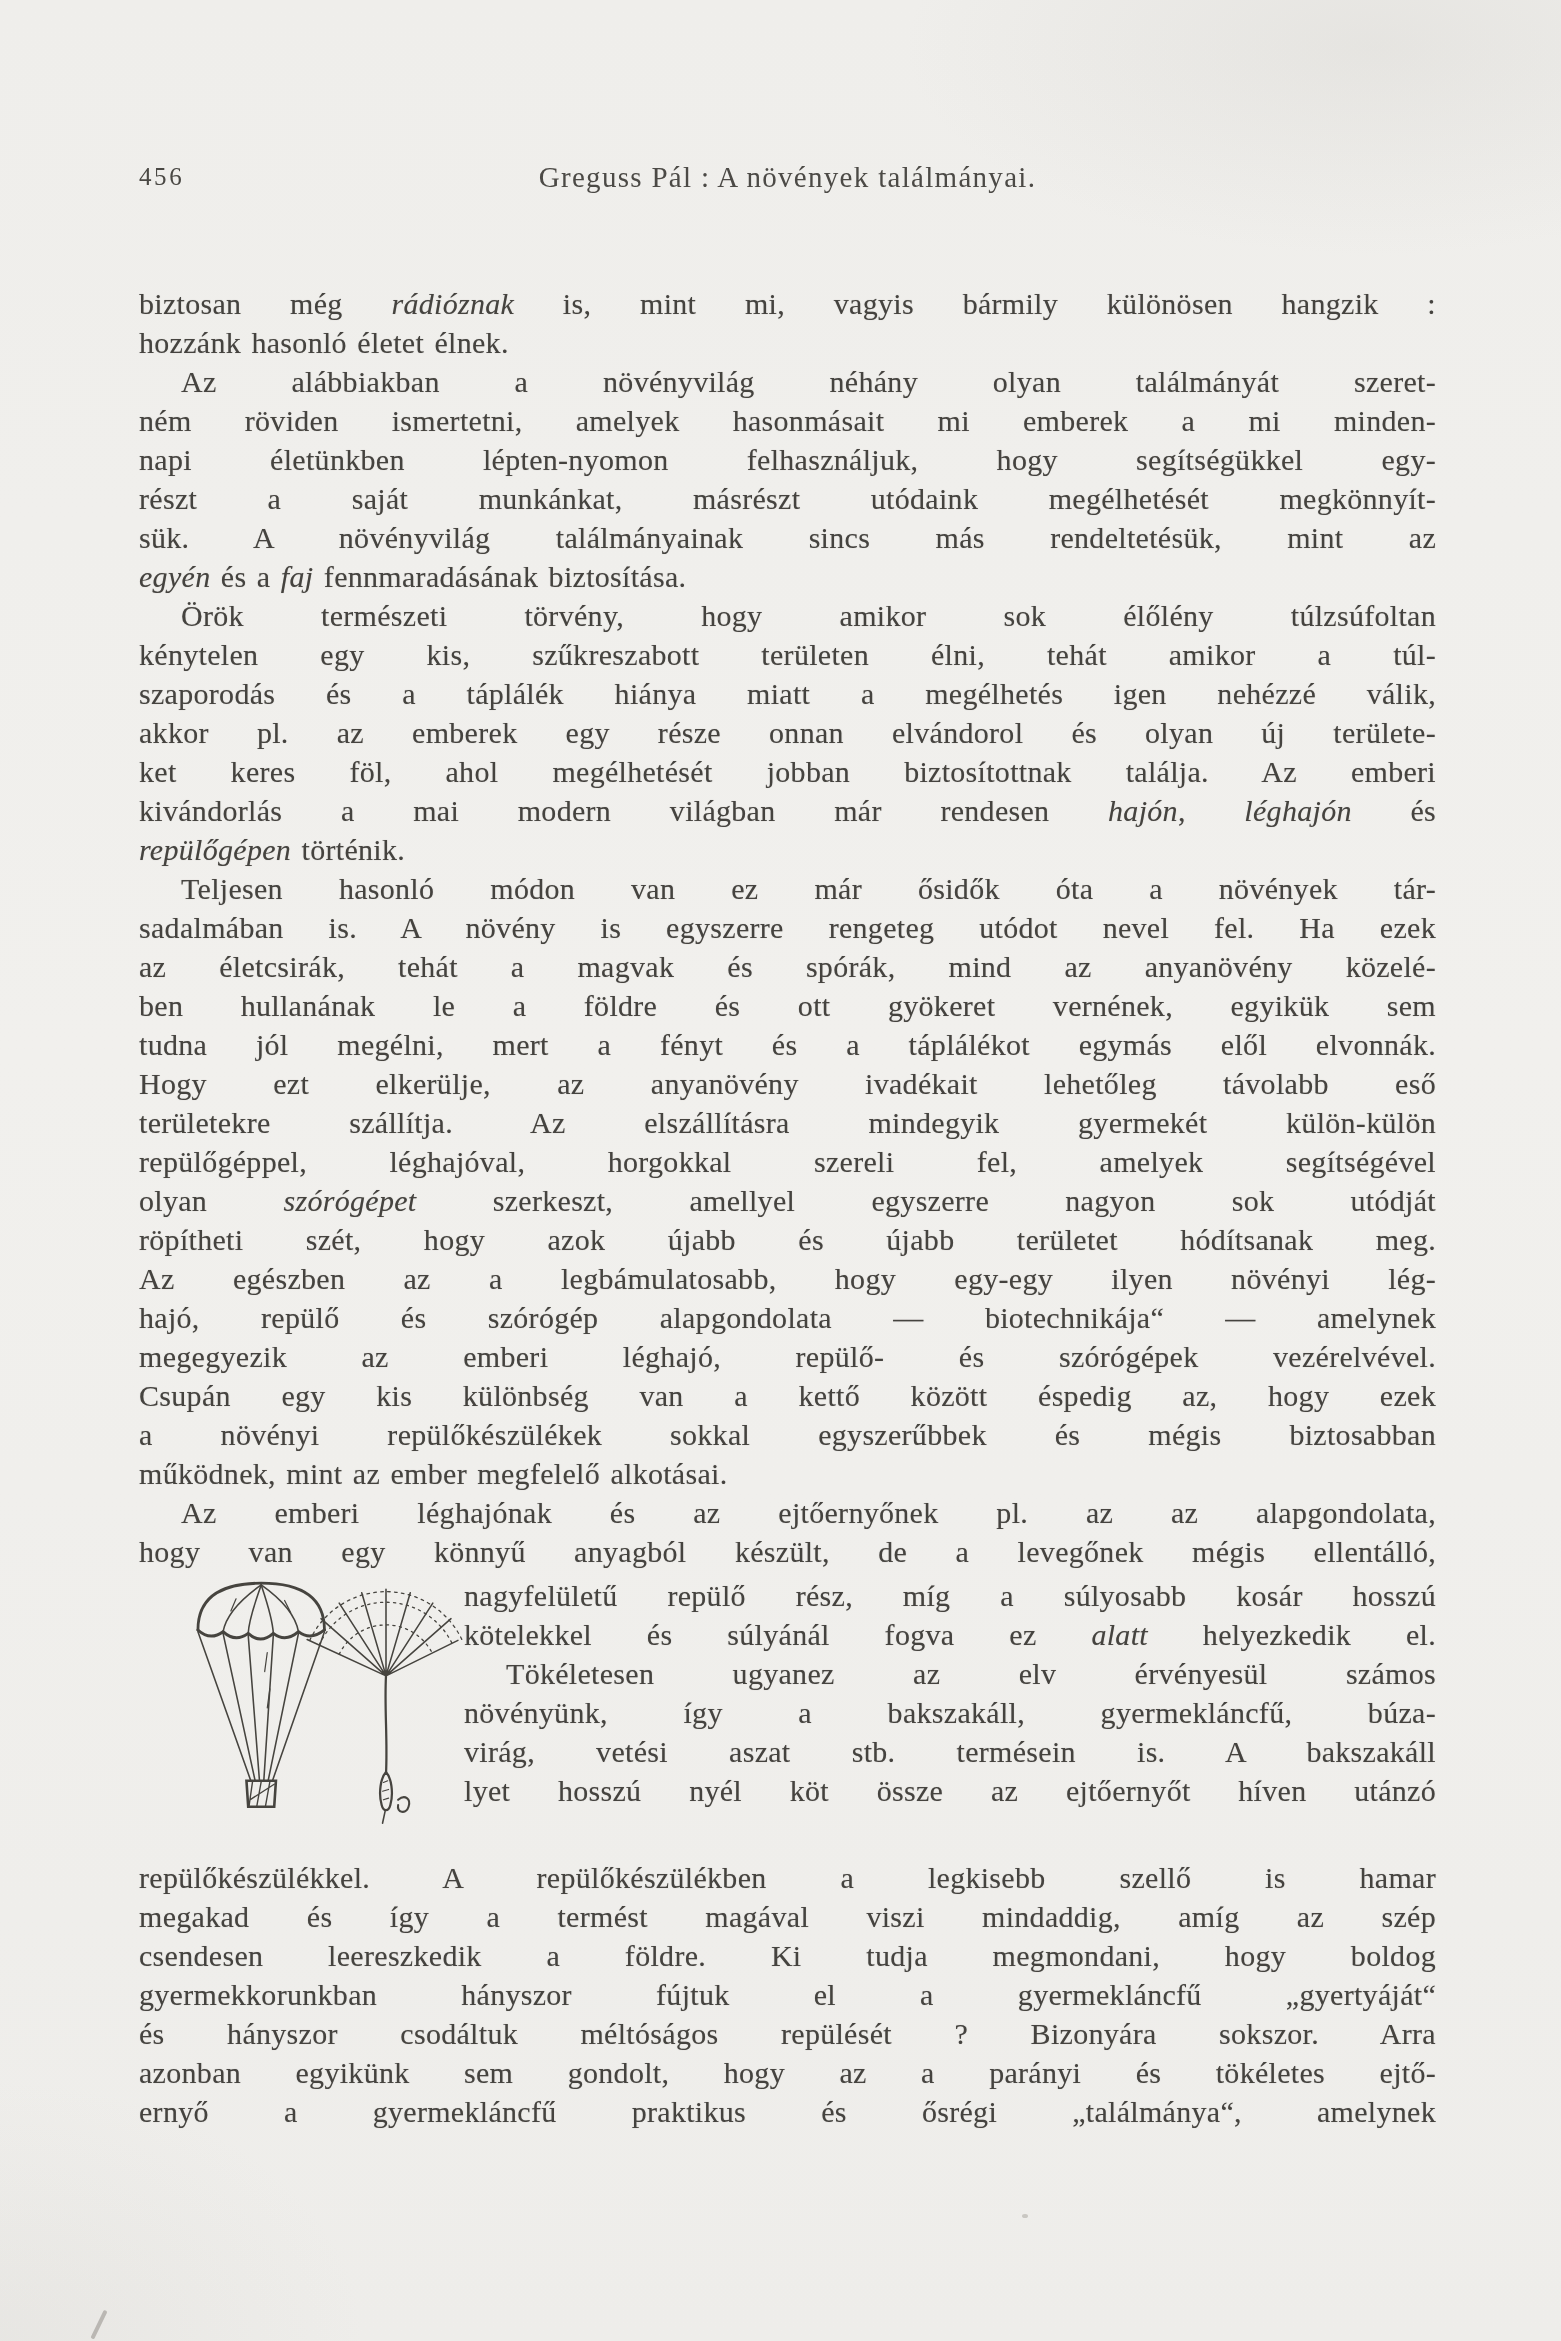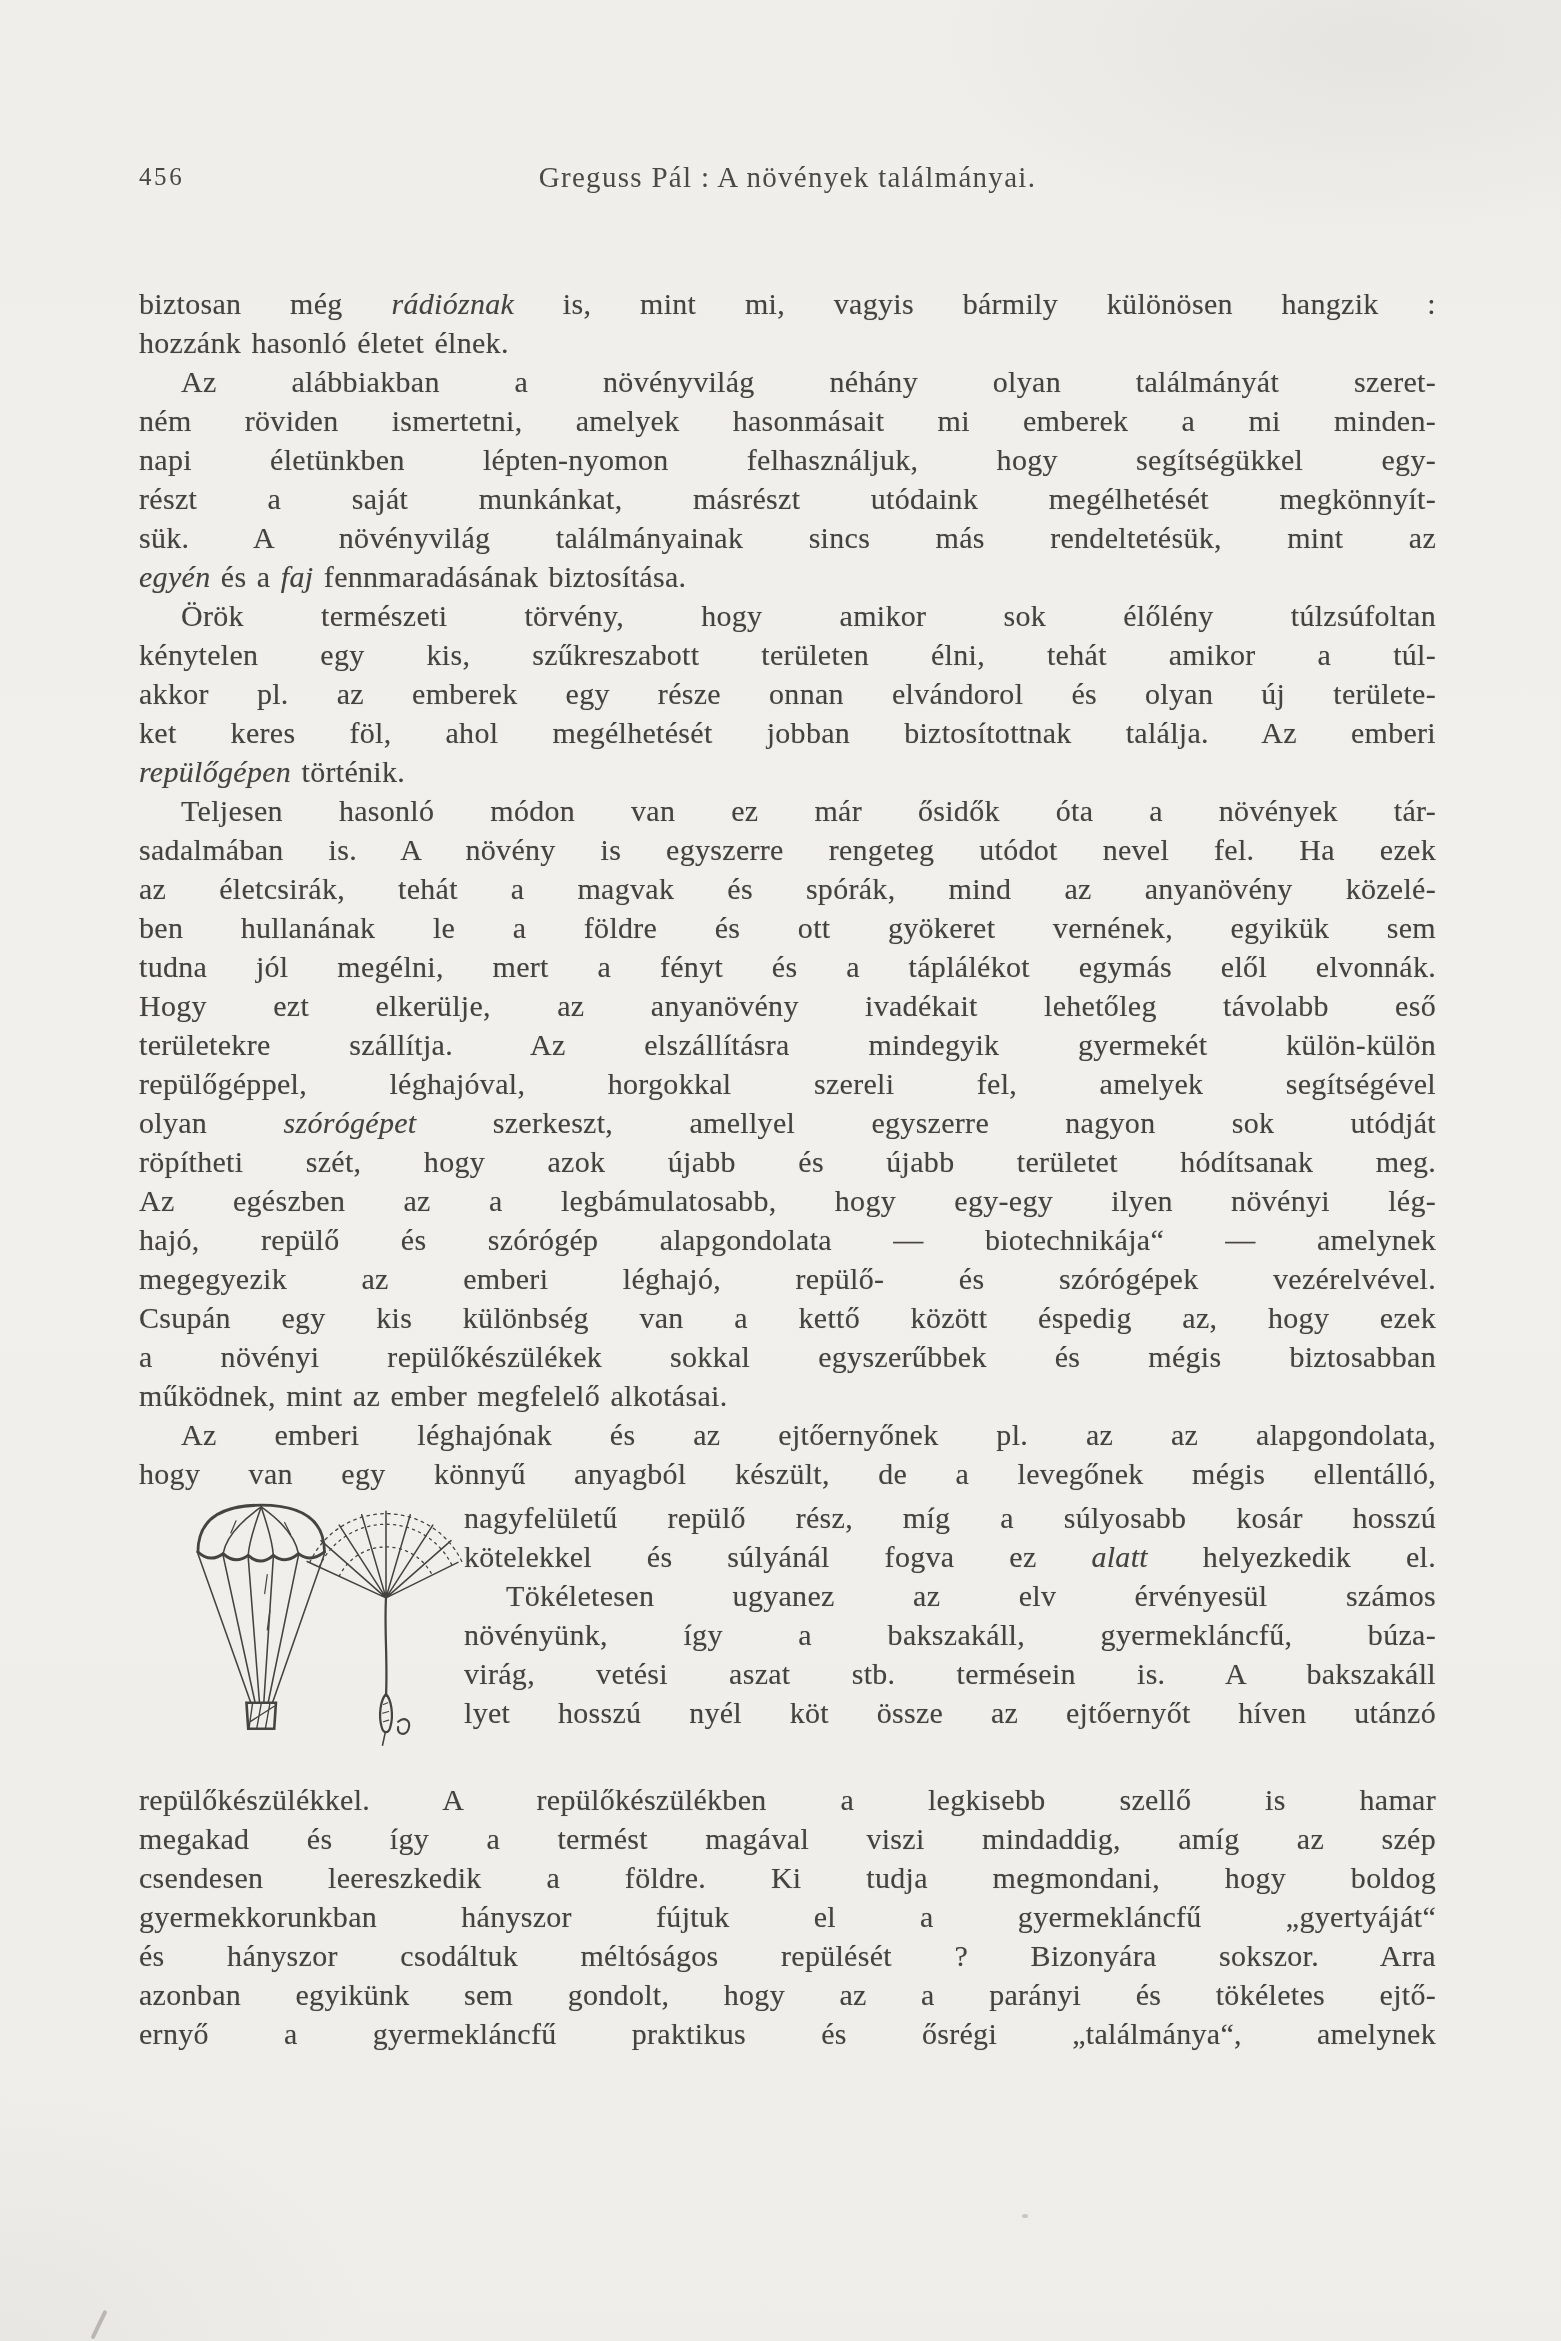--- a/index.html
+++ b/index.html
@@ -52,22 +52,24 @@
         <div class="line"><span>biztosan még </span><span class="it">rádióznak</span><span> is, mint mi, vagyis bármily különösen hangzik :</span></div>
         <div class="line end"><span>hozzánk hasonló életet élnek.</span></div>
         <div class="line indent"><span>Az alábbiakban a növényvilág néhány olyan találmányát szeret-</span></div>
         <div class="line"><span>ném röviden ismertetni, amelyek hasonmásait mi emberek a mi minden-</span></div>
         <div class="line"><span>napi életünkben lépten-nyomon felhasználjuk, hogy segítségükkel egy-</span></div>
         <div class="line"><span>részt a saját munkánkat, másrészt utódaink megélhetését megkönnyít-</span></div>
         <div class="line"><span>sük. A növényvilág találmányainak sincs más rendeltetésük, mint az</span></div>
         <div class="line end"><span class="it">egyén</span><span> és a </span><span class="it">faj</span><span> fennmaradásának biztosítása.</span></div>
         <div class="line indent"><span>Örök természeti törvény, hogy amikor sok élőlény túlzsúfoltan</span></div>
         <div class="line"><span>kénytelen egy kis, szűkreszabott területen élni, tehát amikor a túl-</span></div>
+        <div class="line"><span>szaporodás és a táplálék hiánya miatt a megélhetés igen nehézzé válik,</span></div>
         <div class="line"><span>akkor pl. az emberek egy része onnan elvándorol és olyan új területe-</span></div>
         <div class="line"><span>ket keres föl, ahol megélhetését jobban biztosítottnak találja. Az emberi</span></div>
+        <div class="line"><span>kivándorlás a mai modern világban már rendesen </span><span class="it">hajón</span><span>, </span><span class="it">léghajón</span><span> és</span></div>
         <div class="line end"><span class="it">repülőgépen</span><span> történik.</span></div>
         <div class="line indent"><span>Teljesen hasonló módon van ez már ősidők óta a növények tár-</span></div>
         <div class="line"><span>sadalmában is. A növény is egyszerre rengeteg utódot nevel fel. Ha ezek</span></div>
         <div class="line"><span>az életcsirák, tehát a magvak és spórák, mind az anyanövény közelé-</span></div>
         <div class="line"><span>ben hullanának le a földre és ott gyökeret vernének, egyikük sem</span></div>
         <div class="line"><span>tudna jól megélni, mert a fényt és a táplálékot egymás elől elvonnák.</span></div>
         <div class="line"><span>Hogy ezt elkerülje, az anyanövény ivadékait lehetőleg távolabb eső</span></div>
         <div class="line"><span>területekre szállítja. Az elszállításra mindegyik gyermekét külön-külön</span></div>
         <div class="line"><span>repülőgéppel, léghajóval, horgokkal szereli fel, amelyek segítségével</span></div>
         <div class="line"><span>olyan </span><span class="it">szórógépet</span><span> szerkeszt, amellyel egyszerre nagyon sok utódját</span></div>

